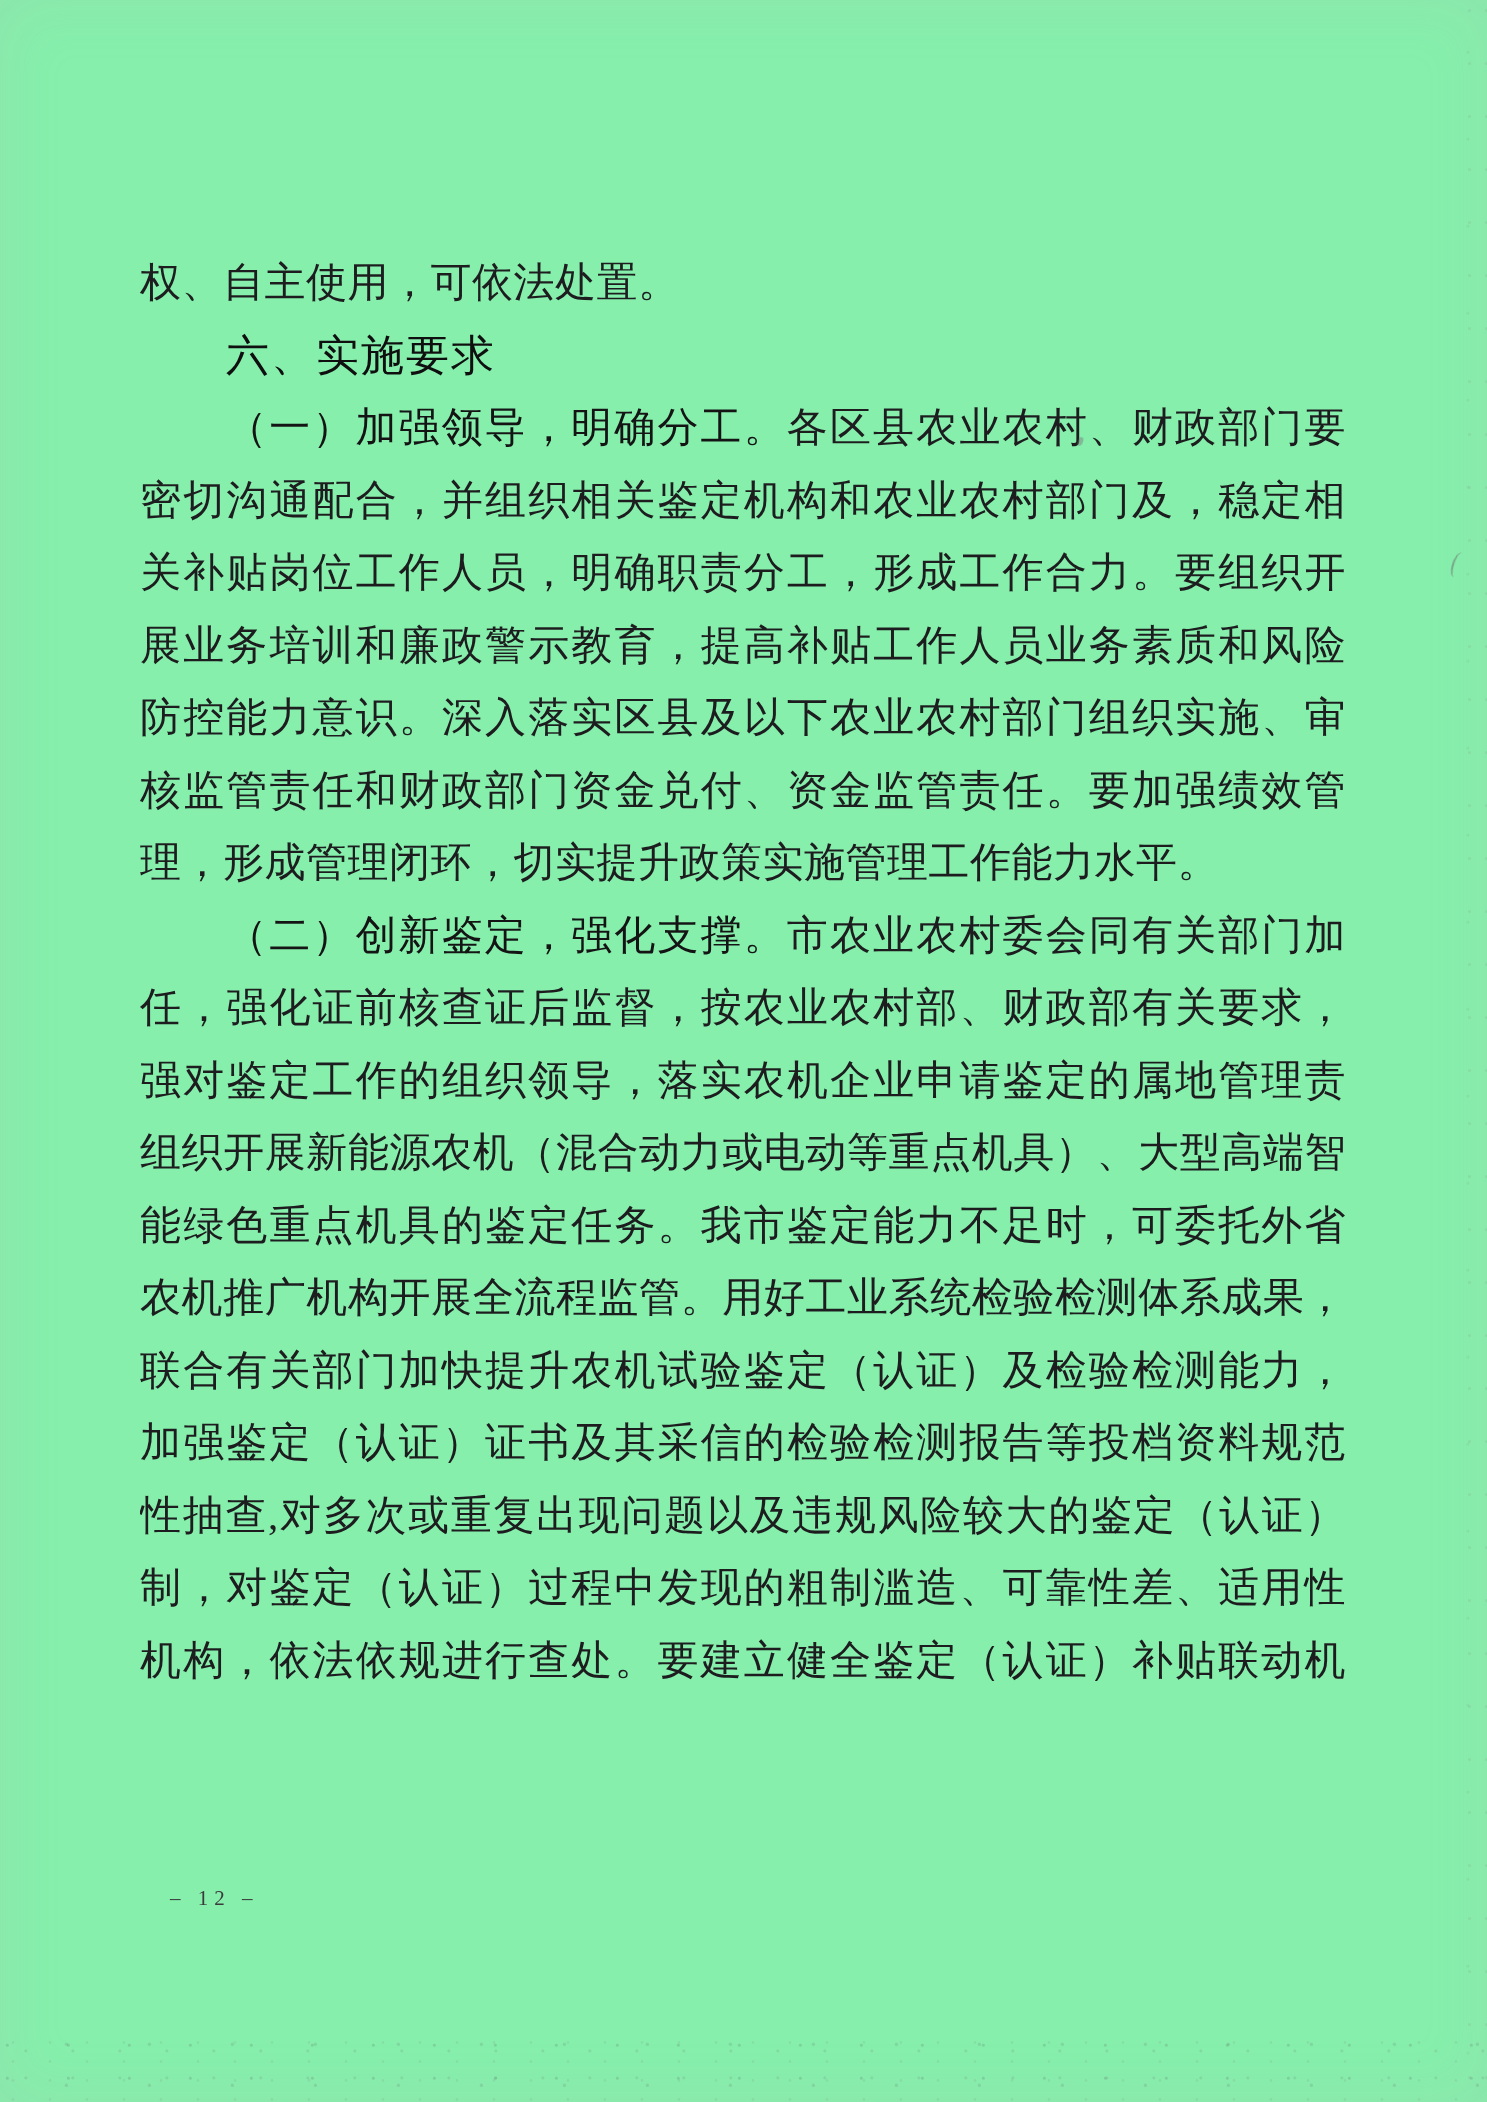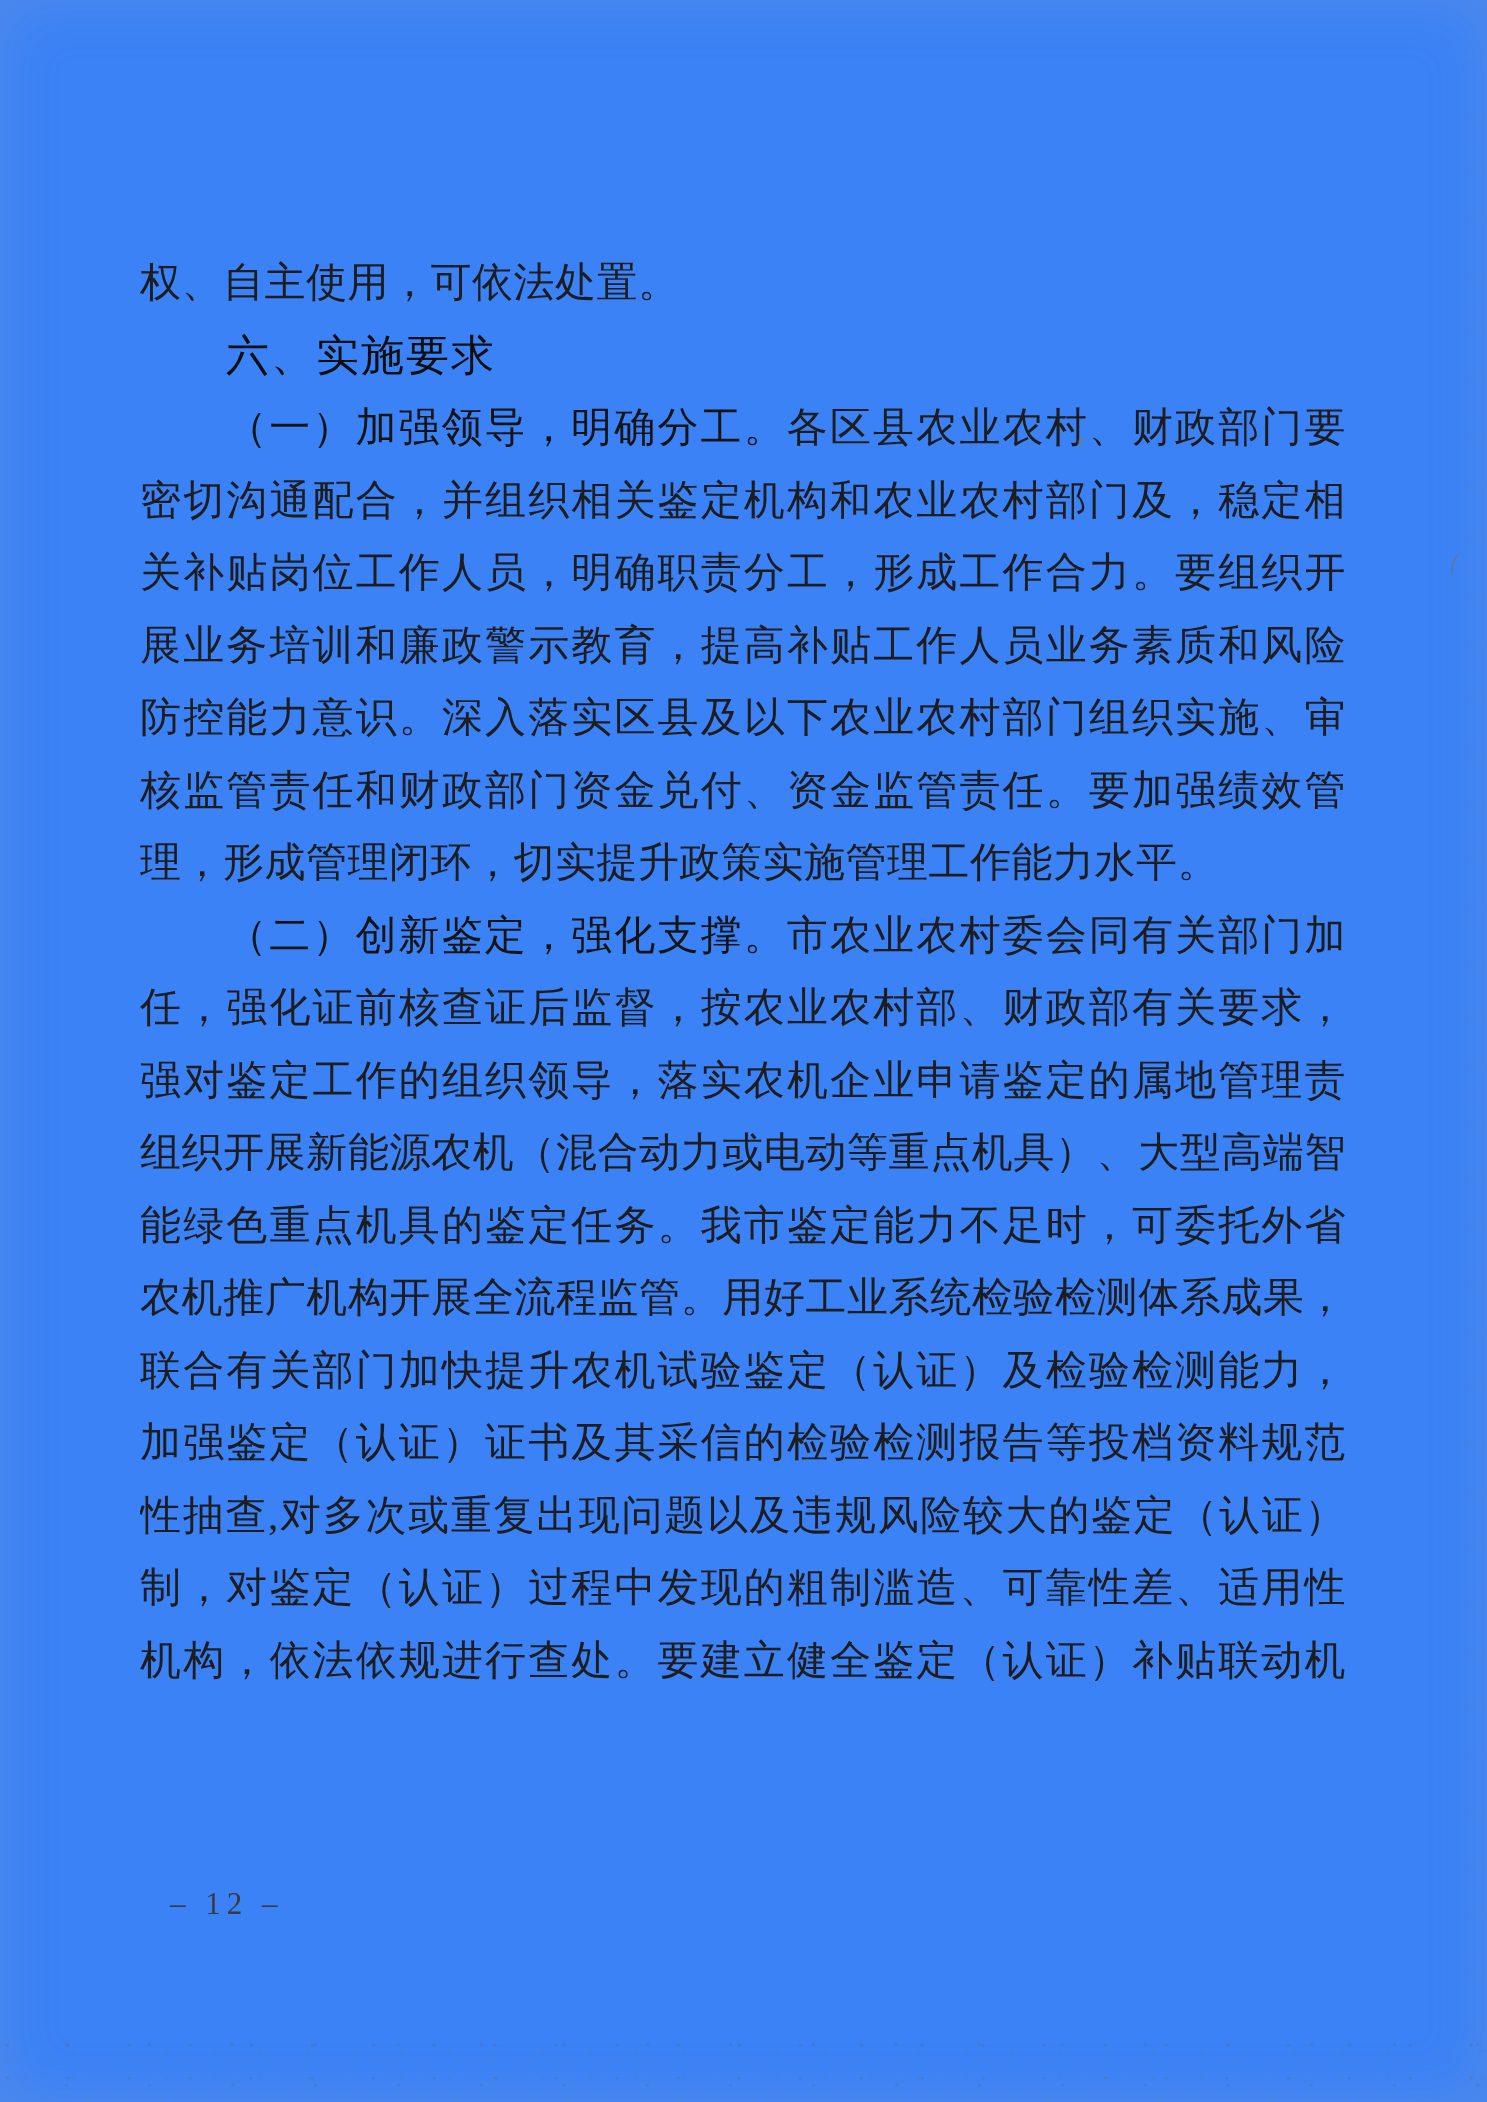--- a/index.html
+++ b/index.html
@@ -1,20 +1,20 @@
 <!DOCTYPE html>
 <html><head>
 <meta charset="utf-8">
 <style>
   html,body{margin:0;padding:0;background:#e8e8e6;}
   .page{
     position:relative;
     width:1487px;height:2102px;
     margin:0 auto;
-    background:#3b82f6;
+    background:#86efac;
     overflow:hidden;
     box-shadow:inset 0 0 60px rgba(180,180,175,.18);
     font-family:"Liberation Serif", serif;
   }
   
   .text-column{
     position:absolute;
     left:140px;top:246px;
     width:1206px;
   }
@@ -40,21 +40,21 @@
     color:#0f0f10;
   }
   .lead{
     font-weight:400;
     color:#141415;
   }
   
   .page-number{
     position:absolute;
     left:170px;top:1886px;
-    font-size:31px;
+    font-size:21px;
     letter-spacing:6px;
     color:#3a3a3c;
     font-family:"Liberation Serif", serif;
   }
   
   .bottom-noise{
     position:absolute;left:0;bottom:0;width:100%;height:70px;
     opacity:.55;
     background-image:
       radial-gradient(circle at 12% 40%, rgba(90,90,90,.35) 1px, transparent 2px),

